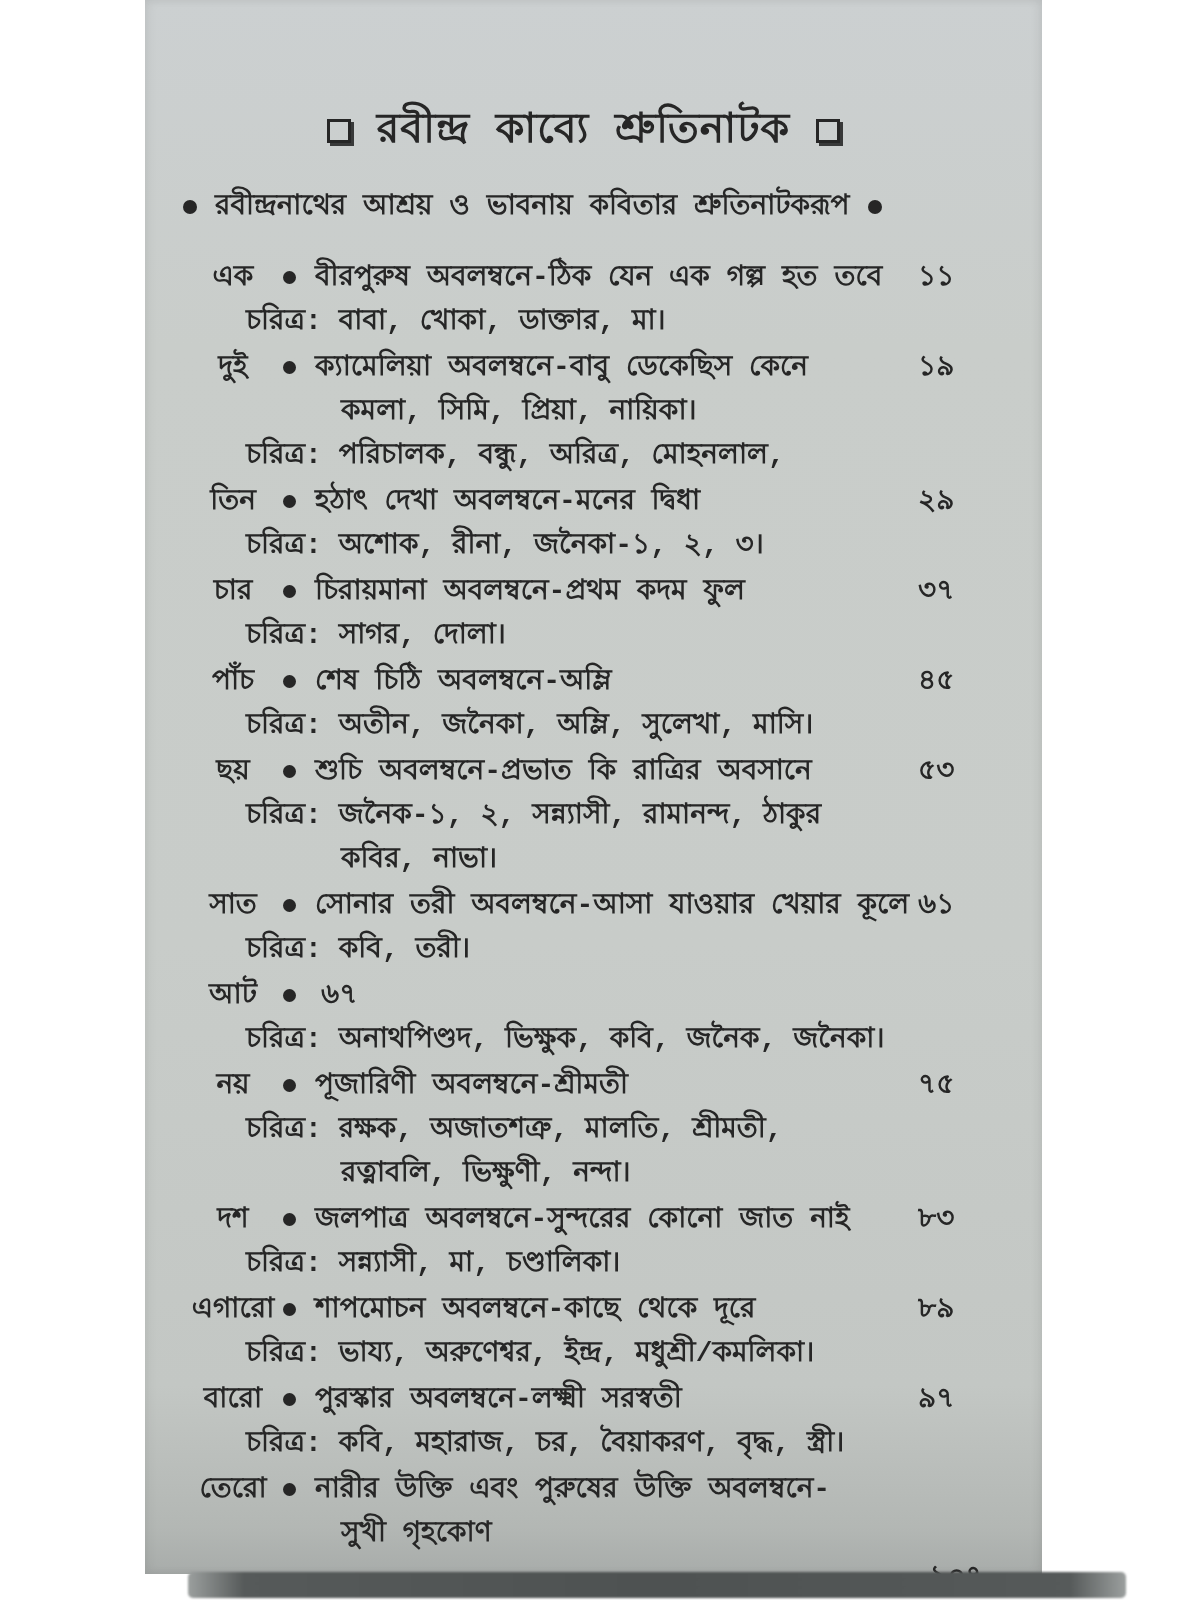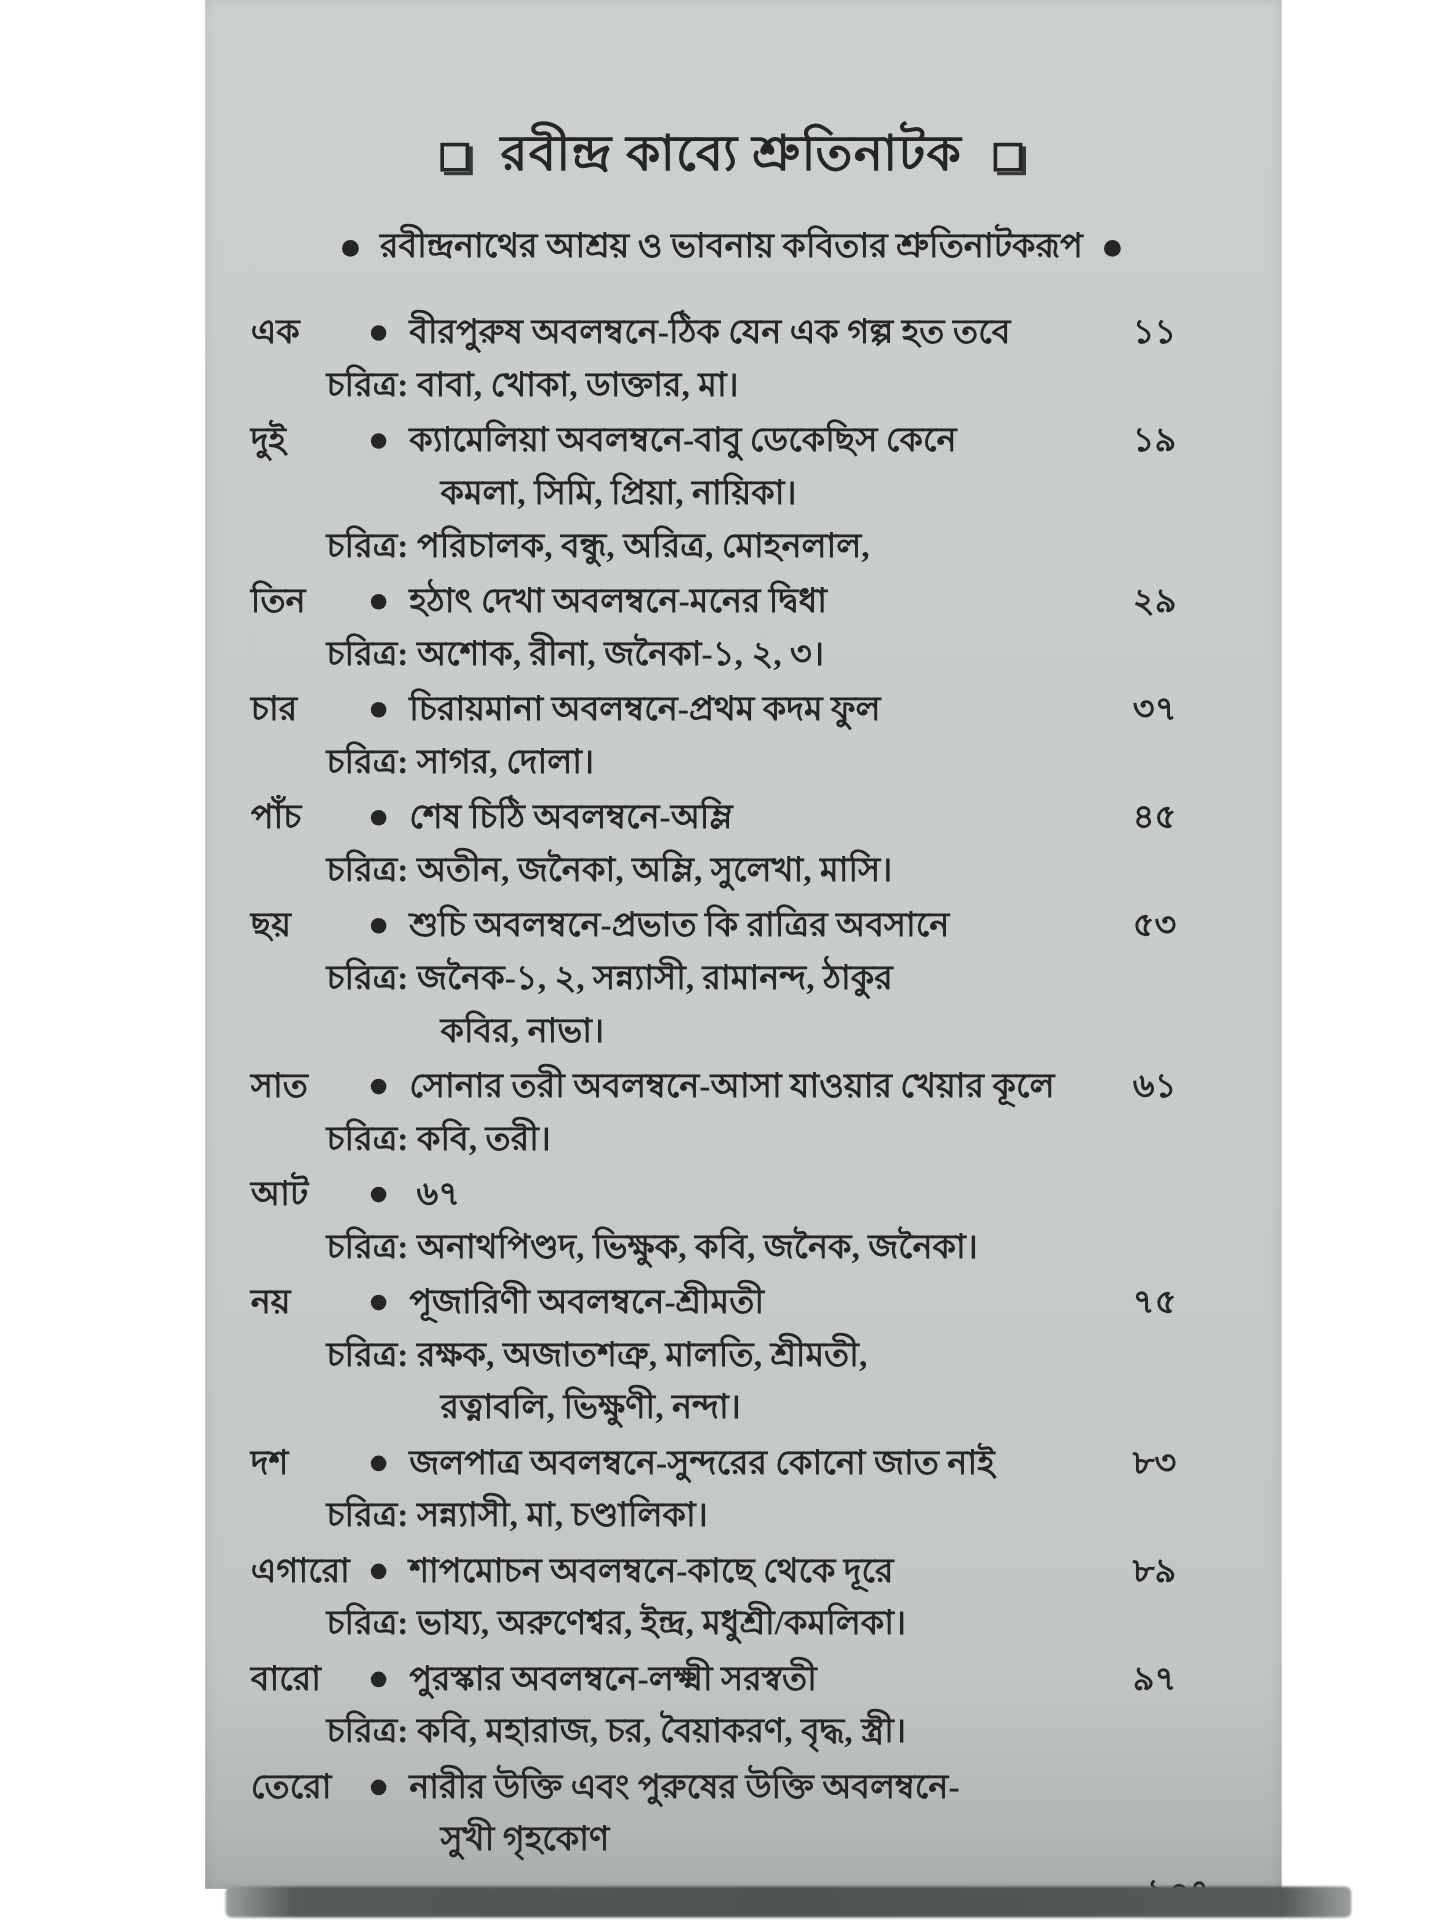--- a/index.html
+++ b/index.html
@@ -12,24 +12,25 @@
   html,body{width:1200px;height:1600px;}
   body{
     background:var(--photo_bg);
     font-family:"Liberation Serif","DejaVu Serif",serif;
     color:var(--ink);
     position:relative;
     overflow:hidden;
   }
   .paper{
     position:absolute;
-    left:171px; top:0;
+    left:145px; top:0;
     width:897px; height:1574px;
     background:linear-gradient(180deg,#ccd0d1 0%,#c9cdca 22%,#c8ccc9 60%,#c3c7c4 88%,#b3b7b4 97%,#a8acaa 100%);
     box-shadow:inset -4px 0 10px rgba(0,0,0,0.06), inset 4px 0 10px rgba(0,0,0,0.05);
+    font-family:Liberation Mono, monospace;
   }
   .content{
     padding:96px 58px 0 38px;
   }
   
   .page-title{
     display:flex; align-items:center; justify-content:center;
     gap:26px;
     font-size:41px; font-weight:700;
     letter-spacing:1px;
@@ -37,37 +38,37 @@
   }
   .sq{
     width:24px;height:24px;
     border:3px solid var(--ink);
     box-shadow:3px 3px 0 rgba(30,30,30,0.85);
     background:transparent;
     flex:none;
     display:inline-block;
   }
   .subtitle{
-    display:flex; align-items:center; justify-content:center;
+    display:flex; align-items:center; justify-content:flex-start;
     gap:18px;
     font-size:28px; font-weight:700;
     margin-bottom:26px;
   }
   .dot{
     width:14px;height:14px;border-radius:50%;
     background:var(--ink); flex:none; display:inline-block;
   }
   
   .entry{margin-bottom:2px;}
   .row{
     display:flex; align-items:flex-start;
     font-size:28px; font-weight:600;
     line-height:44px;
   }
-  .num{min-width:100px; flex:none; white-space:nowrap;}
+  .num{min-width:100px; flex:none; white-space:nowrap;text-align:center;}
   .bl-cell{width:32px; flex:none; display:flex; justify-content:flex-start;}
   .bl{
     width:13px;height:13px;border-radius:50%;
     background:var(--ink); display:inline-block; margin-top:15px;
   }
   .ttl{flex:1; white-space:nowrap; overflow:visible;}
   .pg{flex:none; min-width:66px; text-align:left; margin-left:6px;}
   .chars{
     font-size:28px; font-weight:600;
     line-height:44px;

